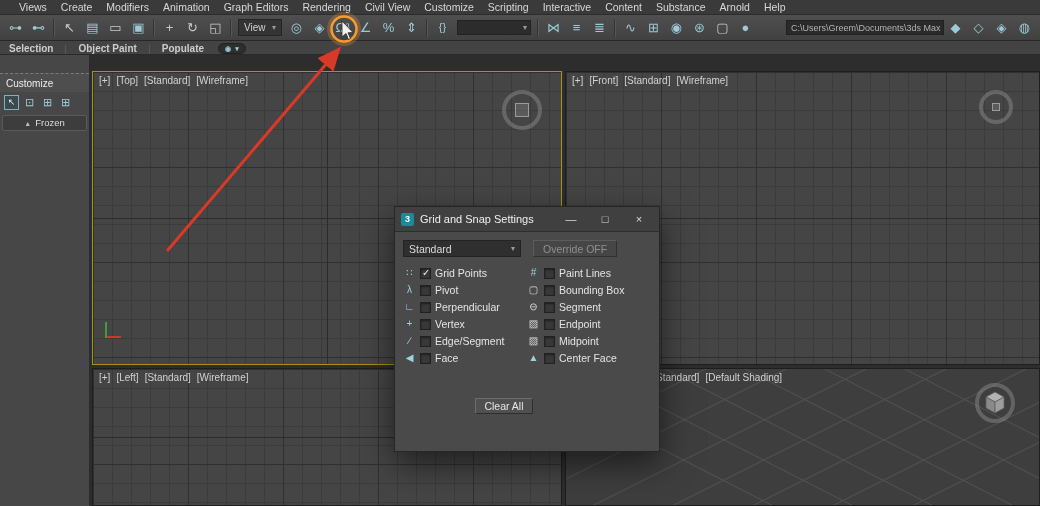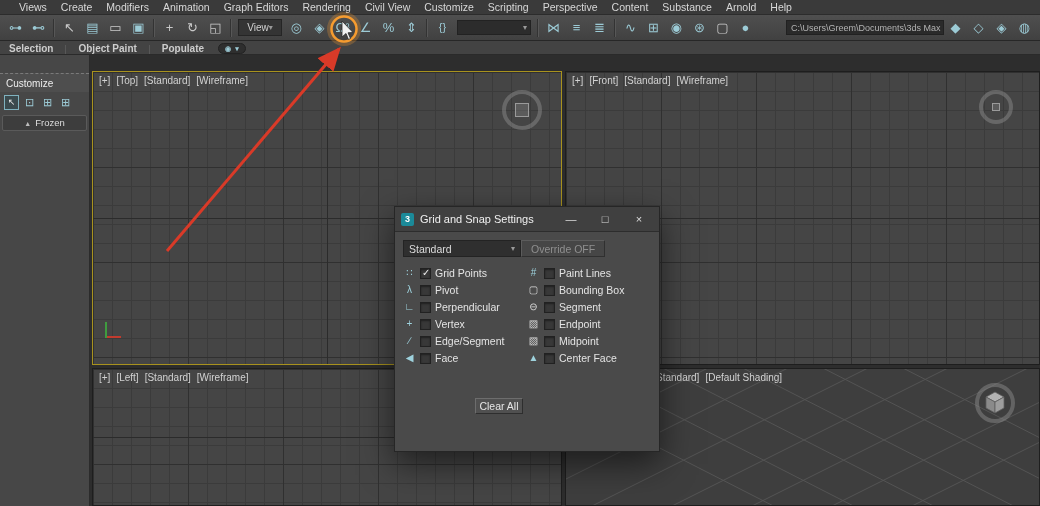--- a/index.html
+++ b/index.html
@@ -17,21 +17,21 @@
   
   .toolbar { position:absolute; top:15px; left:0; right:0; height:26px;
     background:linear-gradient(#4f4f4f,#414141); border-bottom:1px solid #272727;
     display:flex; align-items:center; padding:0 4px; z-index:5; }
   .tbtn { width:21px; height:21px; margin:0 1px; display:flex; align-items:center; justify-content:center;
     font-size:13px; color:#9ccbd6; border-radius:2px; line-height:1; }
   .tbtn.gray { color:#c9c9c9; }
   .tbtn.small { font-size:11px; }
   .tsep { width:2px; height:18px; background:#333; border-right:1px solid #575757; margin:0 3px; }
   .view-dd { width:44px; height:17px; margin:0 3px; background:#343434; border:1px solid #252525;
-    display:flex; align-items:center; justify-content:center; padding:0 12px;
+    display:flex; align-items:center; justify-content:space-between; padding:0 5px;
     font-size:10px; color:#d2d2d2; }
   .dd-caret { font-size:8px; color:#9a9a9a; }
   .combo-empty { width:74px; height:15px; background:#2c2c2c; border:1px solid #222; margin:0 3px;
     display:flex; align-items:center; justify-content:flex-end; padding-right:3px; }
   .path-field { margin-left:auto; width:158px; height:15px; background:#2a2a2a; border:1px solid #212121;
     color:#b3b3b3; font-size:9px; display:flex; align-items:center; padding:0 4px;
     white-space:nowrap; overflow:hidden; }
 
   
   .subbar { position:absolute; top:41px; left:0; right:0; height:14px; background:#434343;
@@ -92,60 +92,60 @@
     display:flex; align-items:center; gap:6px; padding:0 6px; }
   .dlg-icon { width:13px; height:13px; border-radius:2px; background:#1b8a99; color:#fff;
     font-size:9px; font-weight:bold; display:flex; align-items:center; justify-content:center; }
   .dlg-title-text { flex:1; font-size:11px; color:#f0f0f0; }
   .dlg-btn { width:28px; text-align:center; font-size:11px; color:#dcdcdc; cursor:default; }
   .dlg-tabs { height:21px; background:#383838; display:flex; align-items:flex-end; padding:0 6px; gap:1px; }
   .dlg-tab { font-size:10.5px; color:#dedede; background:#424242; border:1px solid #2b2b2b;
     border-bottom:none; padding:2px 7px 3px; }
   .dlg-tab.active { background:#505050; color:#fff; }
   .dlg-body { padding:8px 8px 0; }
-  .preset-row { display:flex; align-items:flex-end; }
+  .preset-row { display:flex; align-items:flex-end; gap:12px; }
   .dd { width:118px; height:17px; background:#2f2f2f; border:1px solid #232323;
     display:flex; align-items:center; justify-content:space-between; padding:0 5px;
     font-size:10.5px; color:#dcdcdc; }
   .btn-disabled { height:17px; padding:0 9px; background:#464646;
     border:1px solid #5c5c5c; border-right-color:#303030; border-bottom-color:#303030;
     color:#8f8f8f; font-size:10.5px; display:flex; align-items:center; }
   .snap-grid { display:flex; margin-top:10px; }
   .snap-col { width:127px; display:flex; flex-direction:column; gap:5px; }
   .snap-row { display:flex; align-items:center; gap:4px; height:12px; }
   .snap-ico { width:13px; text-align:center; font-size:10px; color:#9ed2dd; line-height:1; }
   .snap-col.right .snap-row:nth-child(2) .snap-ico,
   .snap-col.right .snap-row:nth-child(3) .snap-ico,
   .snap-col.right .snap-row:nth-child(4) .snap-ico,
   .snap-col.right .snap-row:nth-child(5) .snap-ico { color:#d6d6d6; }
   .cb { width:11px; height:11px; background:#383838; border:1px solid #212121;
     box-shadow:inset 0 1px 2px rgba(0,0,0,.45); position:relative; flex:none; }
   .cb[data-checked="true"]::after { content:"✓"; position:absolute; top:-2px; left:1px;
     font-size:10px; color:#eaeaea; }
   .snap-label { font-size:10.5px; color:#e4e4e4; white-space:nowrap; }
-  .clear-btn { margin:34px 0 12px 72px; width:48px; height:16px; background:#505050;
+  .clear-btn { margin:34px 0 12px 72px; width:58px; height:16px; background:#505050;
     border:1px solid #6d6d6d; border-right-color:#2e2e2e; border-bottom-color:#2e2e2e;
     color:#e6e6e6; font-size:10.5px; display:flex; align-items:center; justify-content:center; }
 
   .overlay { position:absolute; inset:0; z-index:200; pointer-events:none; }
 </style>
 </head>
 <body>
 
 <div class="menubar">
   <span class="menu-item">Views</span>
   <span class="menu-item">Create</span>
   <span class="menu-item">Modifiers</span>
   <span class="menu-item">Animation</span>
   <span class="menu-item">Graph Editors</span>
   <span class="menu-item">Rendering</span>
   <span class="menu-item">Civil View</span>
   <span class="menu-item">Customize</span>
   <span class="menu-item">Scripting</span>
-  <span class="menu-item">Perspective</span>
+  <span class="menu-item">Interactive</span>
   <span class="menu-item">Content</span>
   <span class="menu-item">Substance</span>
   <span class="menu-item">Arnold</span>
   <span class="menu-item">Help</span>
 </div>
 
 <div class="toolbar">
   <span class="tbtn">⊶</span>
   <span class="tbtn">⊷</span>
   <span class="tsep"></span>

